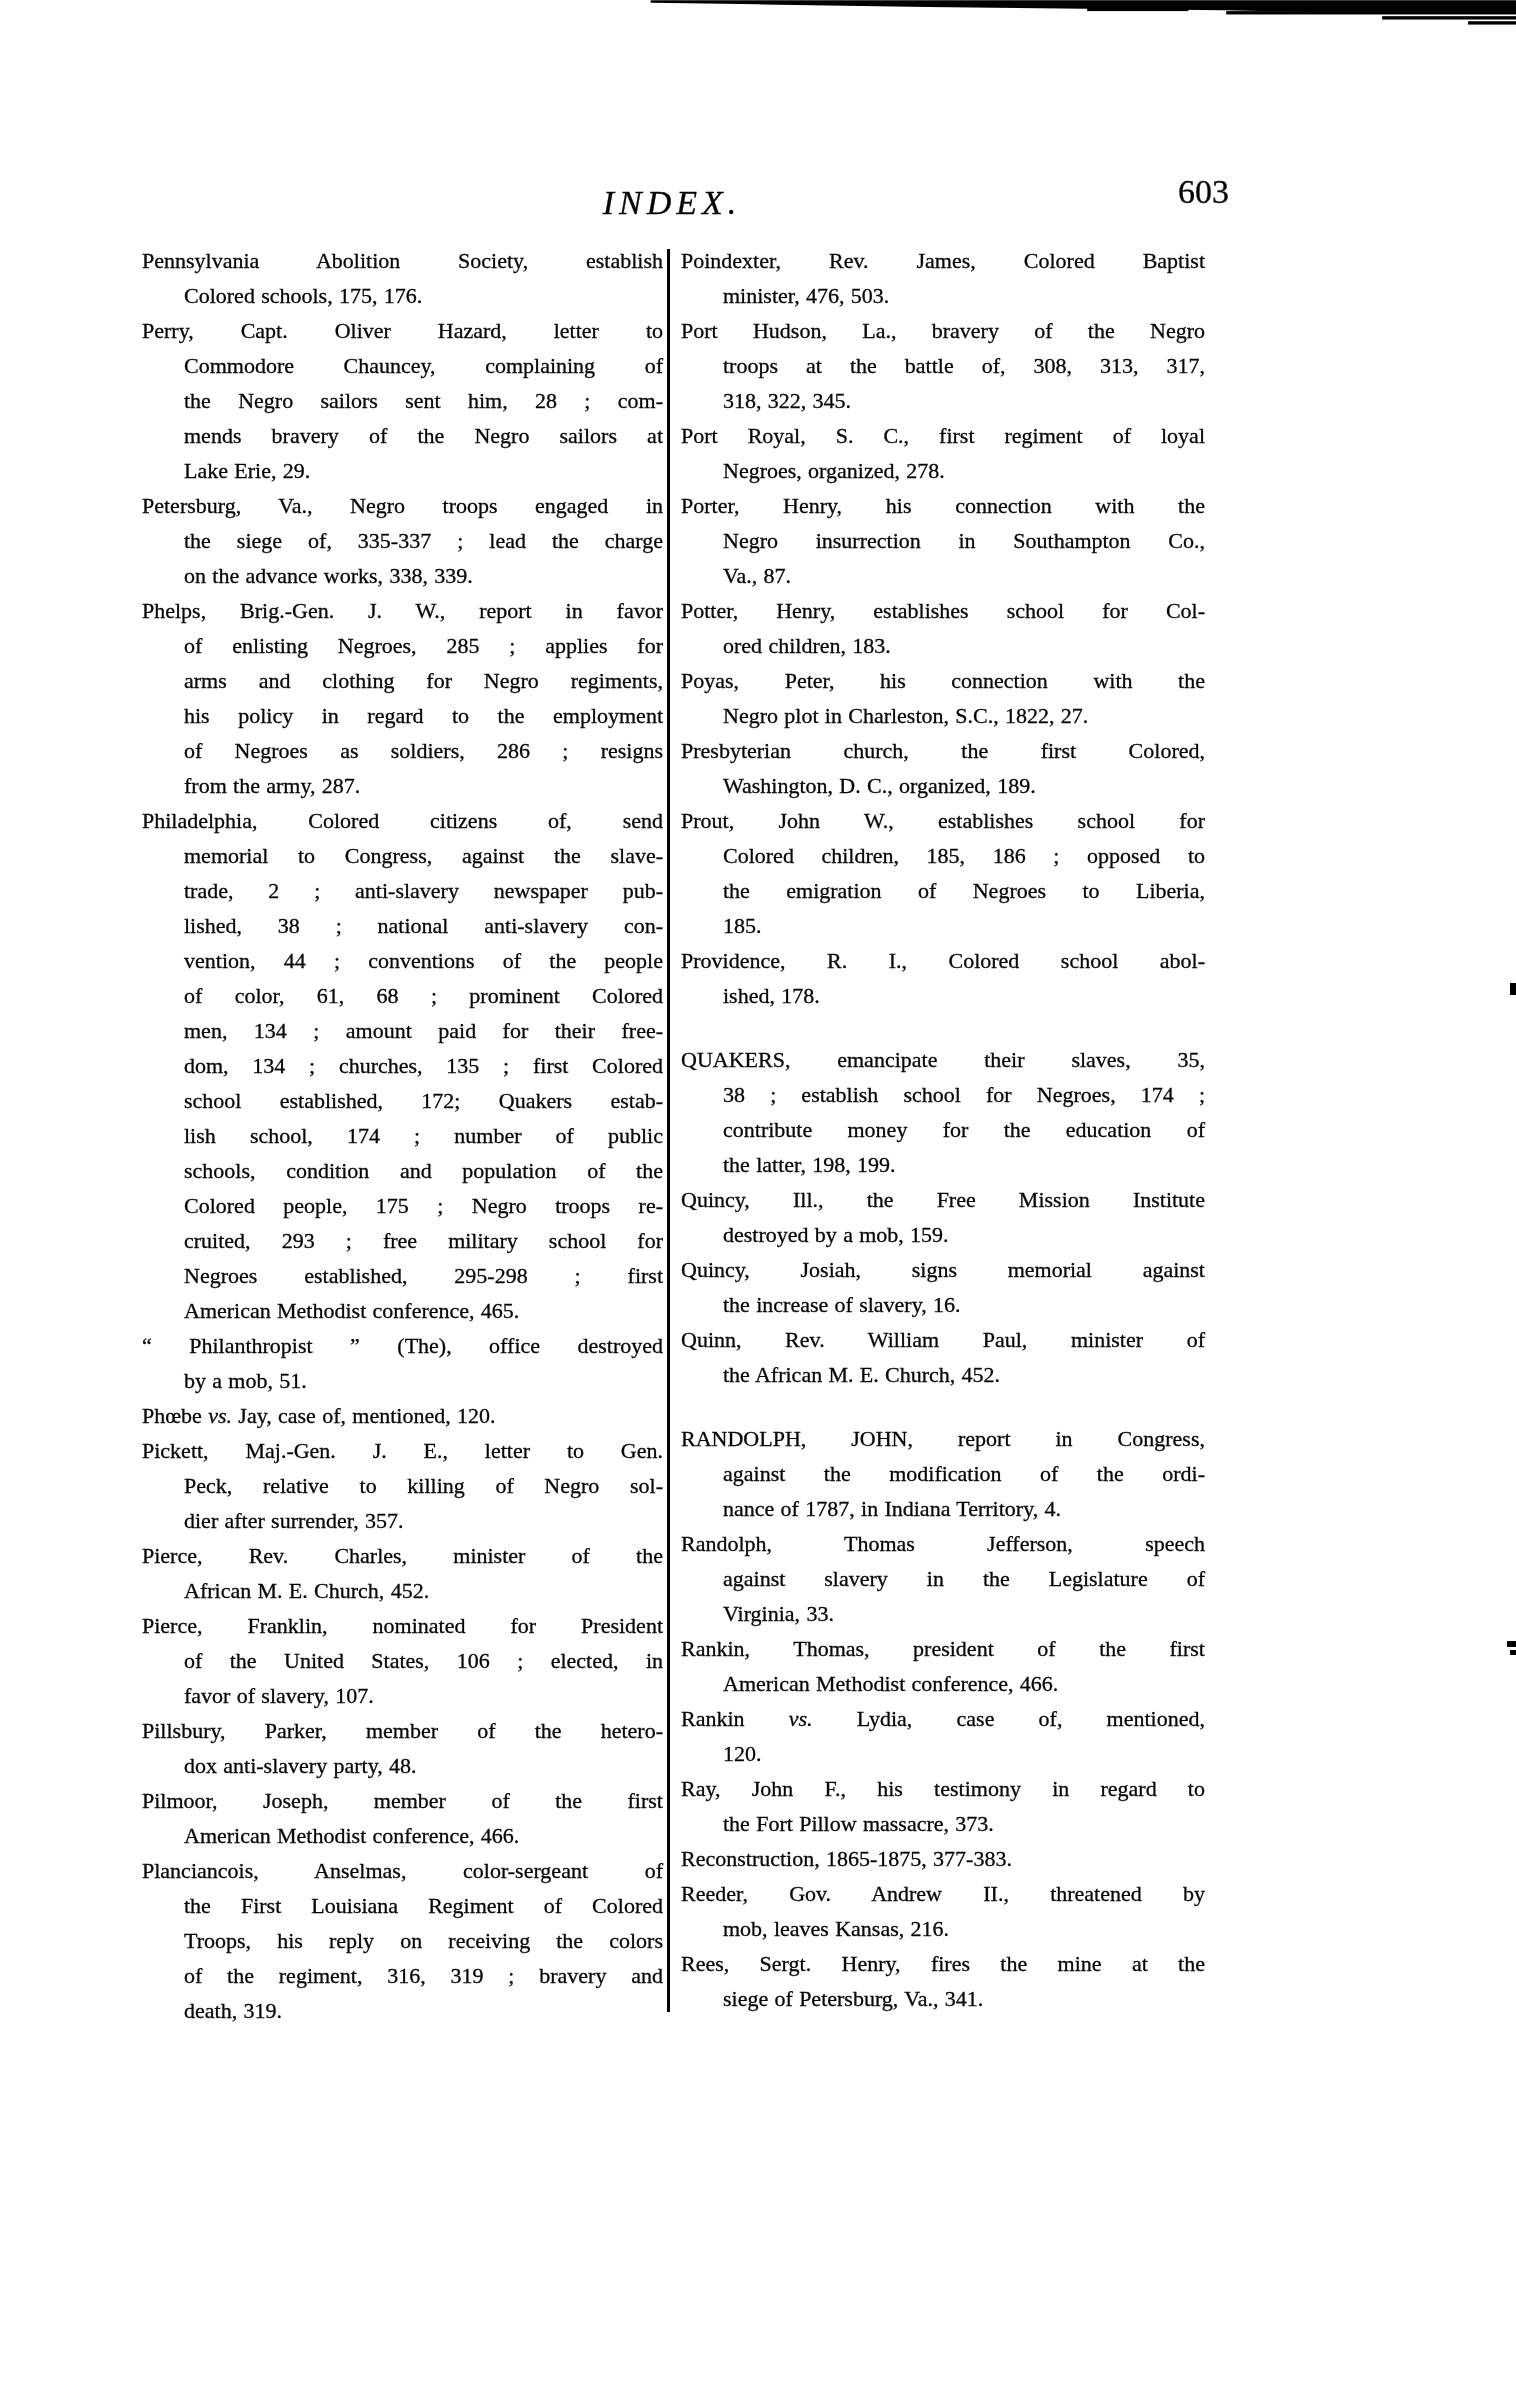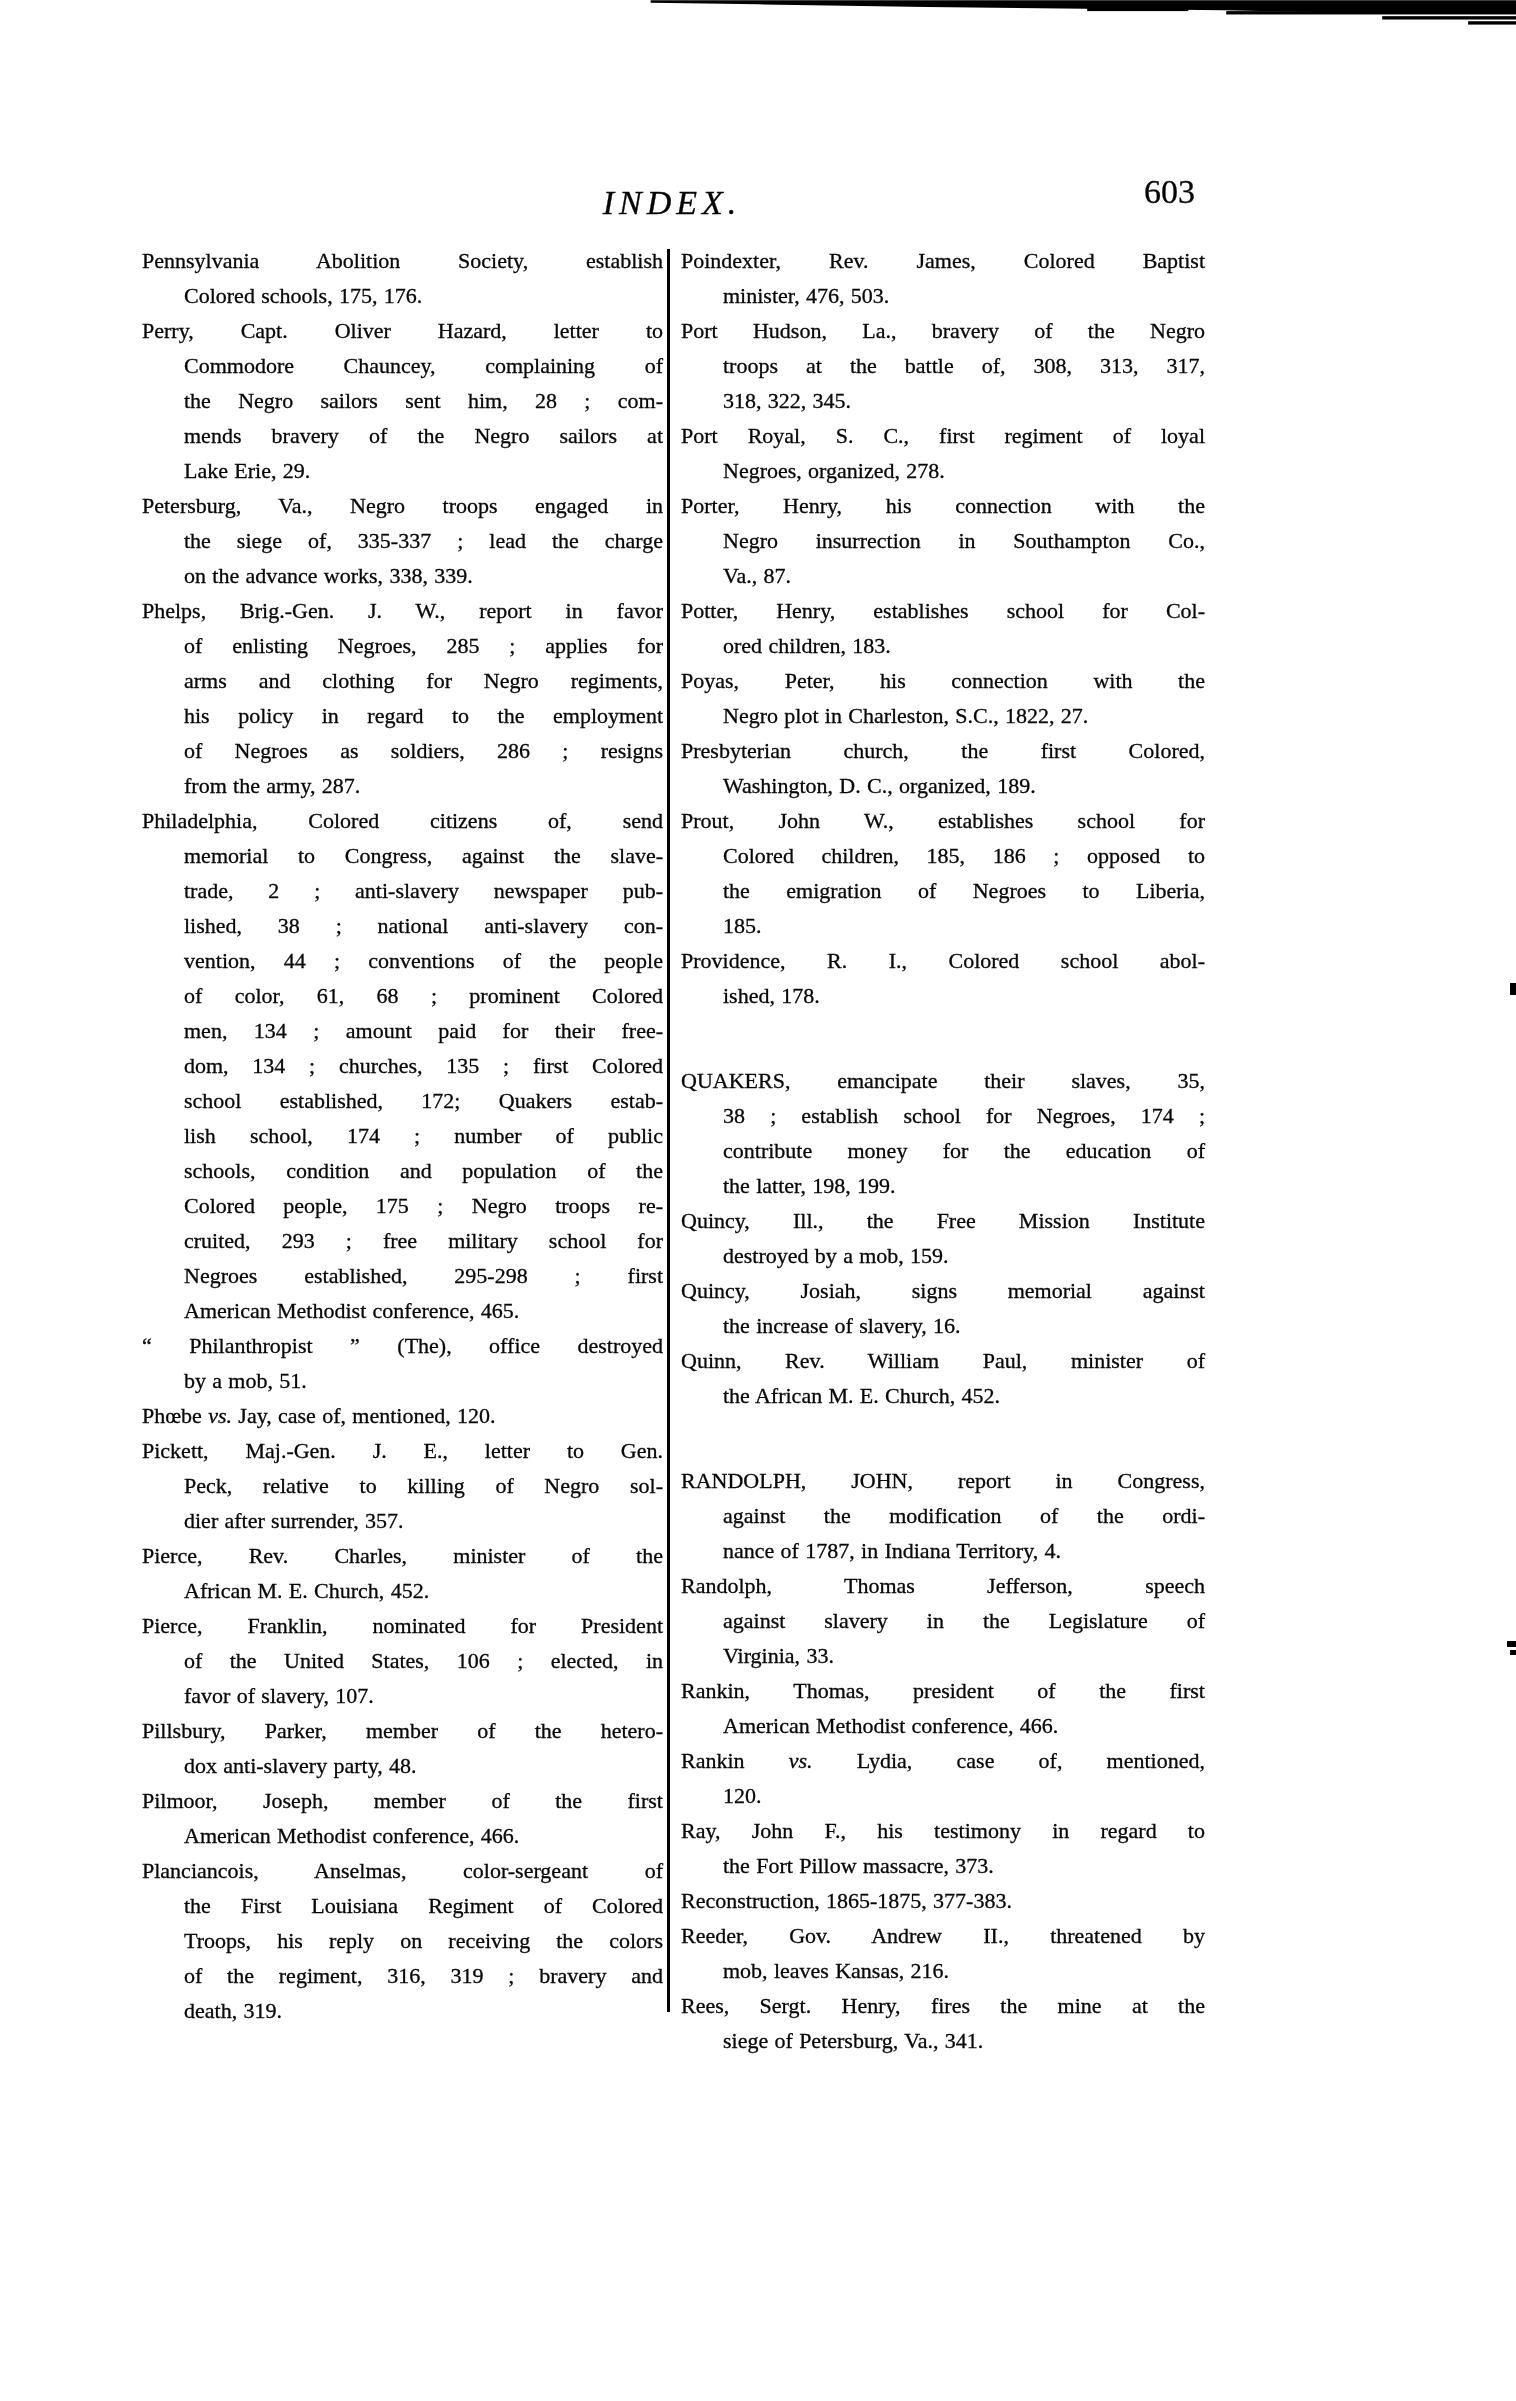--- a/index.html
+++ b/index.html
@@ -6,34 +6,34 @@
   .page{
     position:relative;width:1517px;height:2401px;background:#ffffff;color:#000;
     font-family:"Liberation Serif","DejaVu Serif",serif;overflow:hidden;
   }
   .header-title{
     position:absolute;top:184px;left:143px;width:1058px;text-align:center;
     font-style:italic;font-size:34px;letter-spacing:5px;color:#050505;
     -webkit-text-stroke:0.3px #000;
   }
   .page-number{
-    position:absolute;top:173px;left:1144px;font-size:34px;color:#050505;
+    position:absolute;top:173px;left:1178px;font-size:34px;color:#050505;
     -webkit-text-stroke:0.3px #000;
   }
   .col{
     position:absolute;top:243px;width:521px;font-size:22px;line-height:35px;
     color:#080808;-webkit-text-stroke:0.3px #000;word-spacing:0.8px;
   }
   .col-left{left:142px;}
   .col-right{left:681px;width:524px;}
   .divider{position:absolute;left:667px;top:249px;width:2.5px;height:1763px;background:#000;}
   .line{text-align:justify;text-align-last:justify;}
   .line.cont{padding-left:42px;}
   .line.last{text-align-last:left;}
-  .entry.gap{margin-top:50px;}
+  .entry.gap{margin-top:29px;}
   .top-artifact{position:absolute;top:0;left:0;}
   .edge-mark{position:absolute;background:#000;}
   .edge-mark.m1{left:1510px;top:983px;width:6.7px;height:11.8px;}
   .edge-mark.m2{left:1507px;top:1641px;width:10px;height:5.9px;}
   .edge-mark.m3{left:1510px;top:1650px;width:6.7px;height:5px;}
 </style>
 </head>
 <body>
 
 <div class="page">

